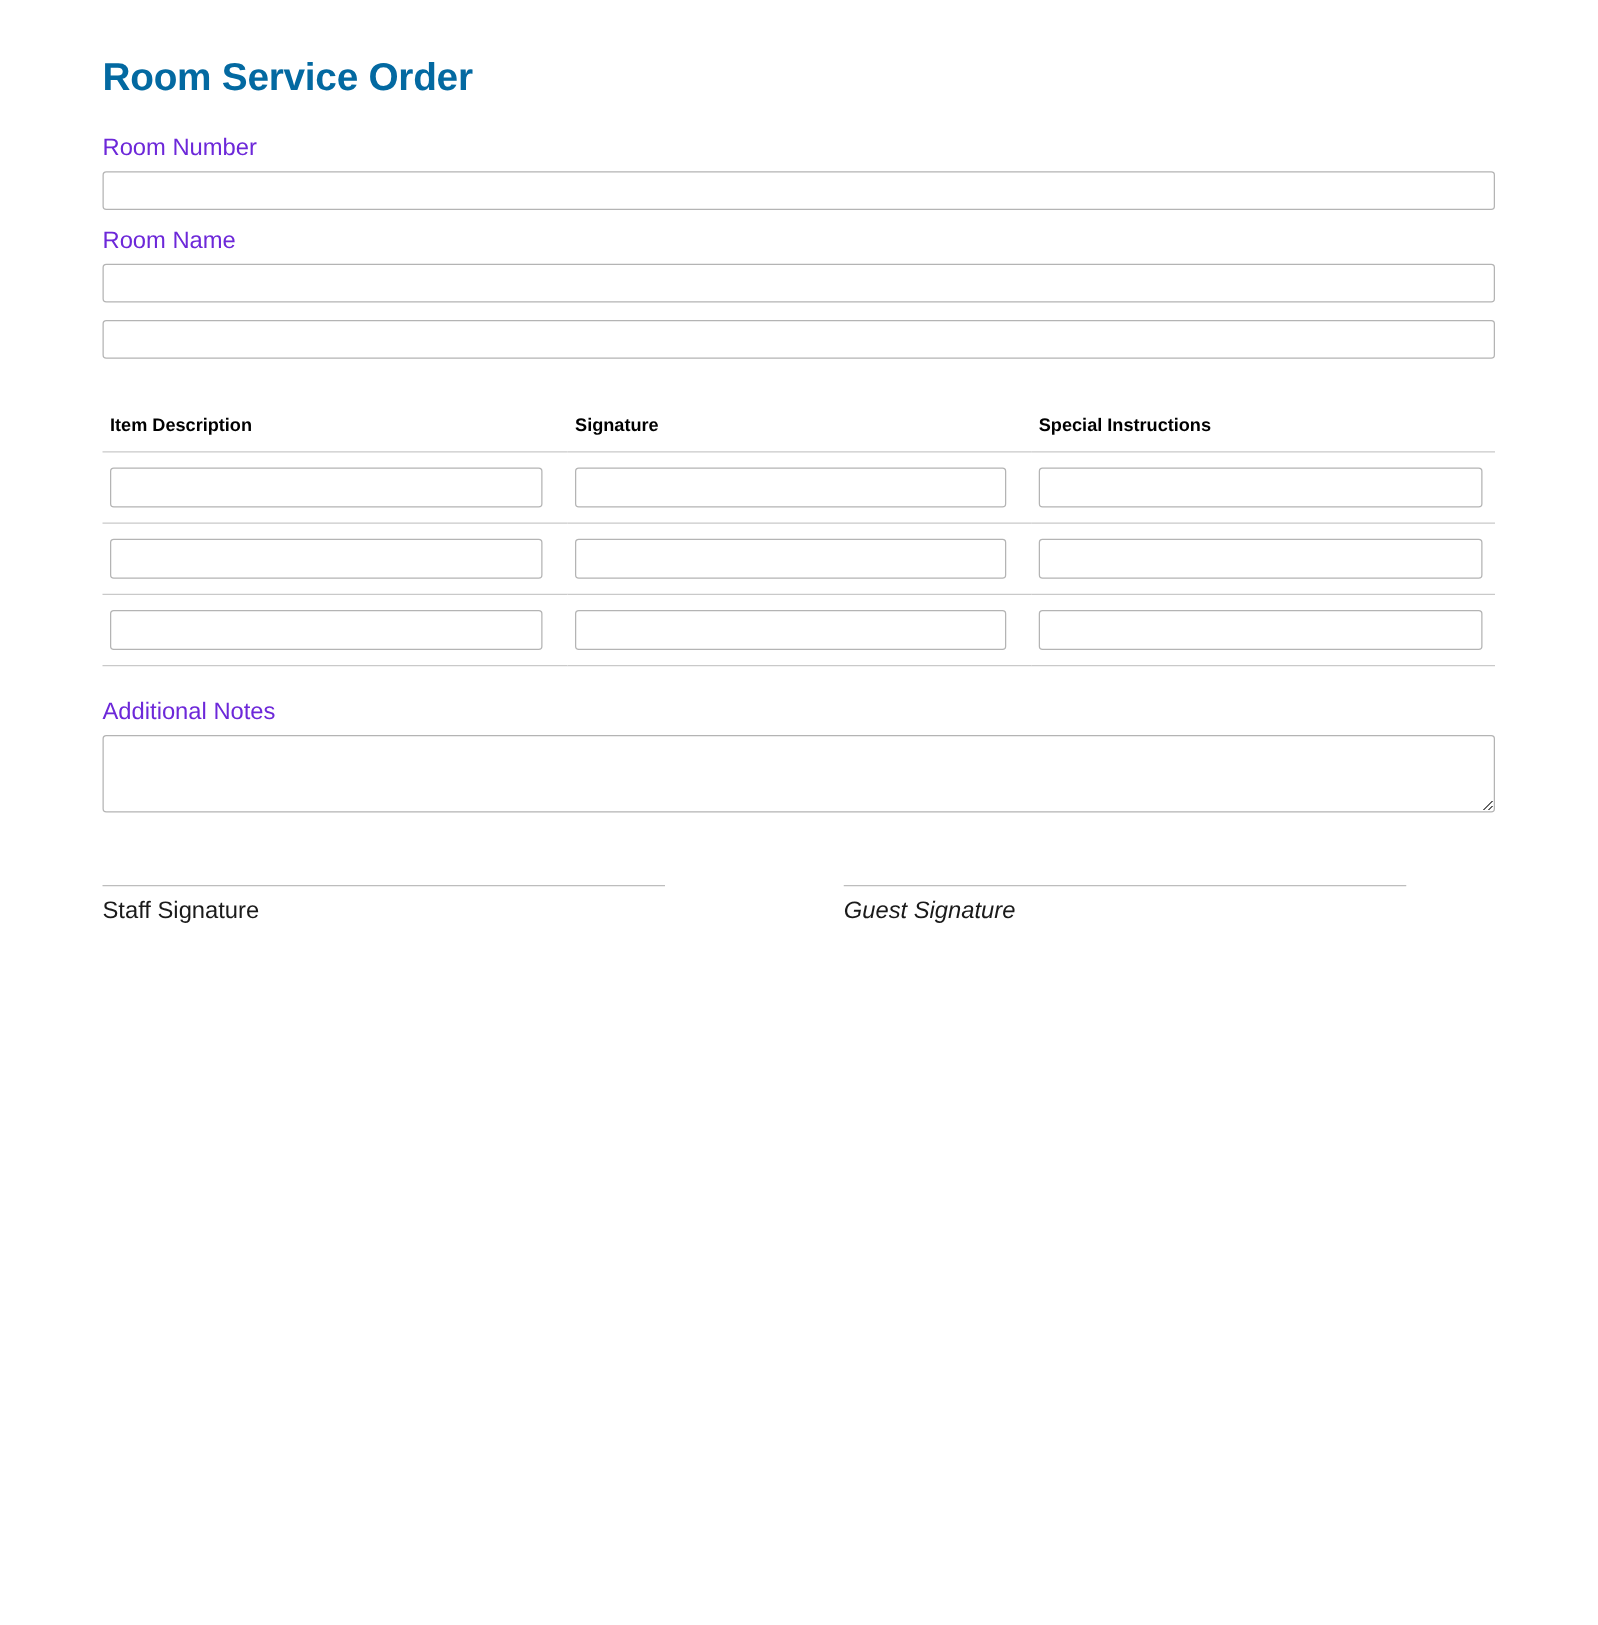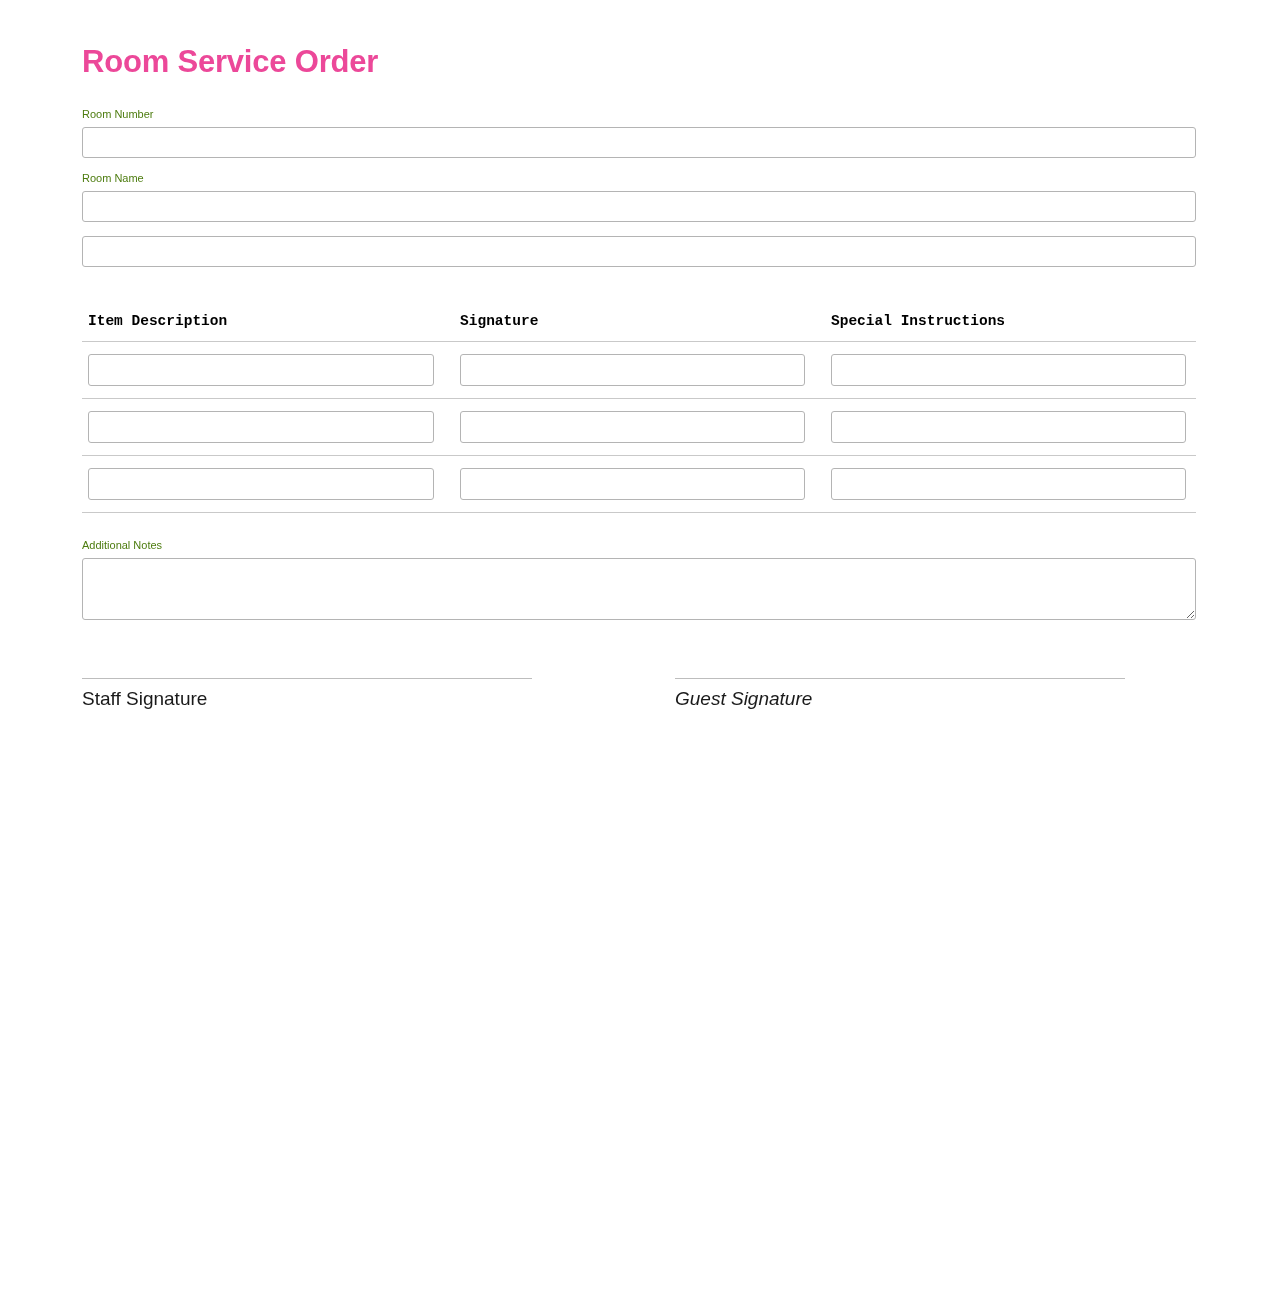--- a/index.html
+++ b/index.html
@@ -17,28 +17,28 @@
   .page {
     padding: 44px 82px 0 82px;
     box-sizing: border-box;
     width: 1278px;
   }
   .form-title {
     font-size: 31px;
     font-weight: bold;
     letter-spacing: -0.2px;
     margin: 0 0 28px 0;
-    color: #ec4899;
+    color: #0369a1;
   }
   .field-block {
     margin-bottom: 14px;
   }
   .field-label {
-    font-size: 11px;
-    color: #4d7c0f;
+    font-size: 19px;
+    color: #6d28d9;
     margin-bottom: 7px;
     display: block;
   }
   .text-input {
     display: block;
     width: 100%;
     height: 31px;
     box-sizing: border-box;
     border: 1px solid #b4b4b4;
     border-radius: 3px;
@@ -58,21 +58,20 @@
     border-collapse: collapse;
     table-layout: fixed;
   }
   table.items-table th {
     text-align: left;
     font-size: 14.5px;
     font-weight: bold;
     color: #000000;
     padding: 0 0 12px 6px;
     border-bottom: 1px solid #c9c9c9;
-    font-family: Liberation Mono, monospace;
   }
   table.items-table td {
     padding: 12px 6px 12px 6px;
     border-bottom: 1px solid #c9c9c9;
     vertical-align: middle;
   }
   table.items-table tr:last-child td {
     border-bottom: 1px solid #c9c9c9;
   }
   .col-desc { width: 33.4%; }

